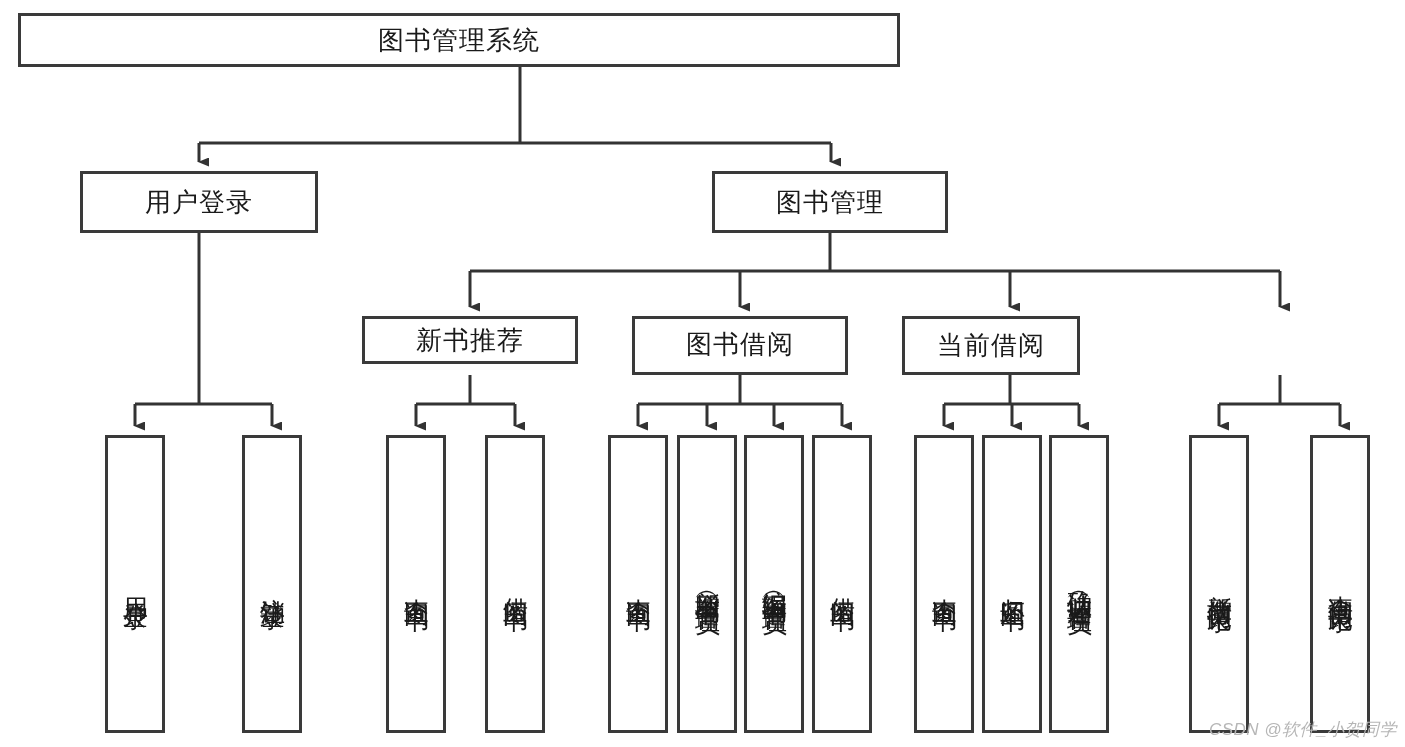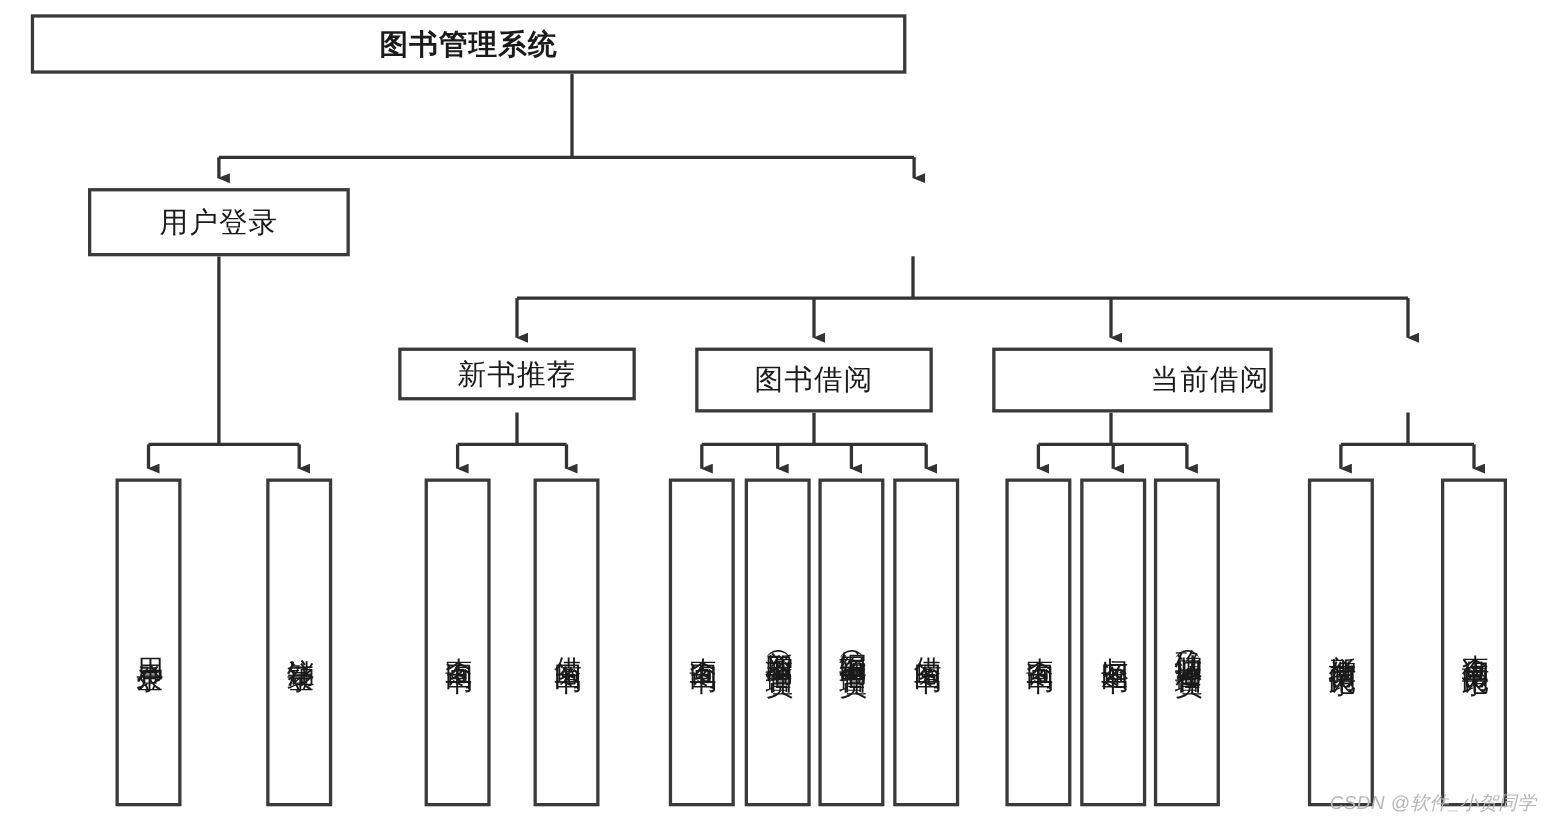--- a/index.html
+++ b/index.html
@@ -116,35 +116,38 @@
       <path d="M1012,404 L1012,426" marker-end="url(#arrowhead)"></path>
       <path d="M1079,404 L1079,426" marker-end="url(#arrowhead)"></path>
 
       <path d="M1280,375 L1280,404"></path>
       <path d="M1219,404 L1340,404"></path>
       <path d="M1219,404 L1219,426" marker-end="url(#arrowhead)"></path>
       <path d="M1340,404 L1340,426" marker-end="url(#arrowhead)"></path>
     </g>
   </svg>
 
-  <div class="node horiz" id="node-root" style="left: 28px; top: 13px; width: 796px; height: 54px; font-weight: bold;">
+  <div class="node horiz" id="node-root" style="left: 18px; top: 13px; width: 882px; height: 54px;">
     <span>图书管理系统</span>
   </div>
 
   <div class="node horiz" id="node-l2-0" style="left: 80px; top: 171px; width: 238px; height: 62px;">
     <span>用户登录</span>
   </div>
+  <div class="node horiz" id="node-l2-1" style="left: 712px; top: 171px; width: 236px; height: 62px;">
+    <span>图书管理</span>
+  </div>
 
   <div class="node horiz" id="node-l3-0" style="left: 362px; top: 316px; width: 216px; height: 48px;">
     <span>新书推荐</span>
   </div>
-  <div class="node horiz" id="node-l3-1" style="left: 632px; top: 316px; width: 216px; height: 59px;">
+  <div class="node horiz" id="node-l3-1" style="left: 632px; top: 316px; width: 216px; height: 59px; font-family: Liberation Serif, serif;">
     <span>图书借阅</span>
   </div>
-  <div class="node horiz" id="node-l3-2" style="left: 902px; top: 316px; width: 255px; height: 59px; justify-content: flex-end;">
+  <div class="node horiz" id="node-l3-2" style="left: 902px; top: 316px; width: 178px; height: 59px;">
     <span>当前借阅</span>
   </div>
 
   <div class="node vert" id="node-leaf-0" style="left: 105px; top: 435px; width: 60px; height: 298px;">
     <span class="vtext">用户登录</span>
   </div>
   <div class="node vert" id="node-leaf-1" style="left: 242px; top: 435px; width: 60px; height: 298px;">
     <span class="vtext">注销登录</span>
   </div>
   <div class="node vert" id="node-leaf-2" style="left: 386px; top: 435px; width: 60px; height: 298px;">

